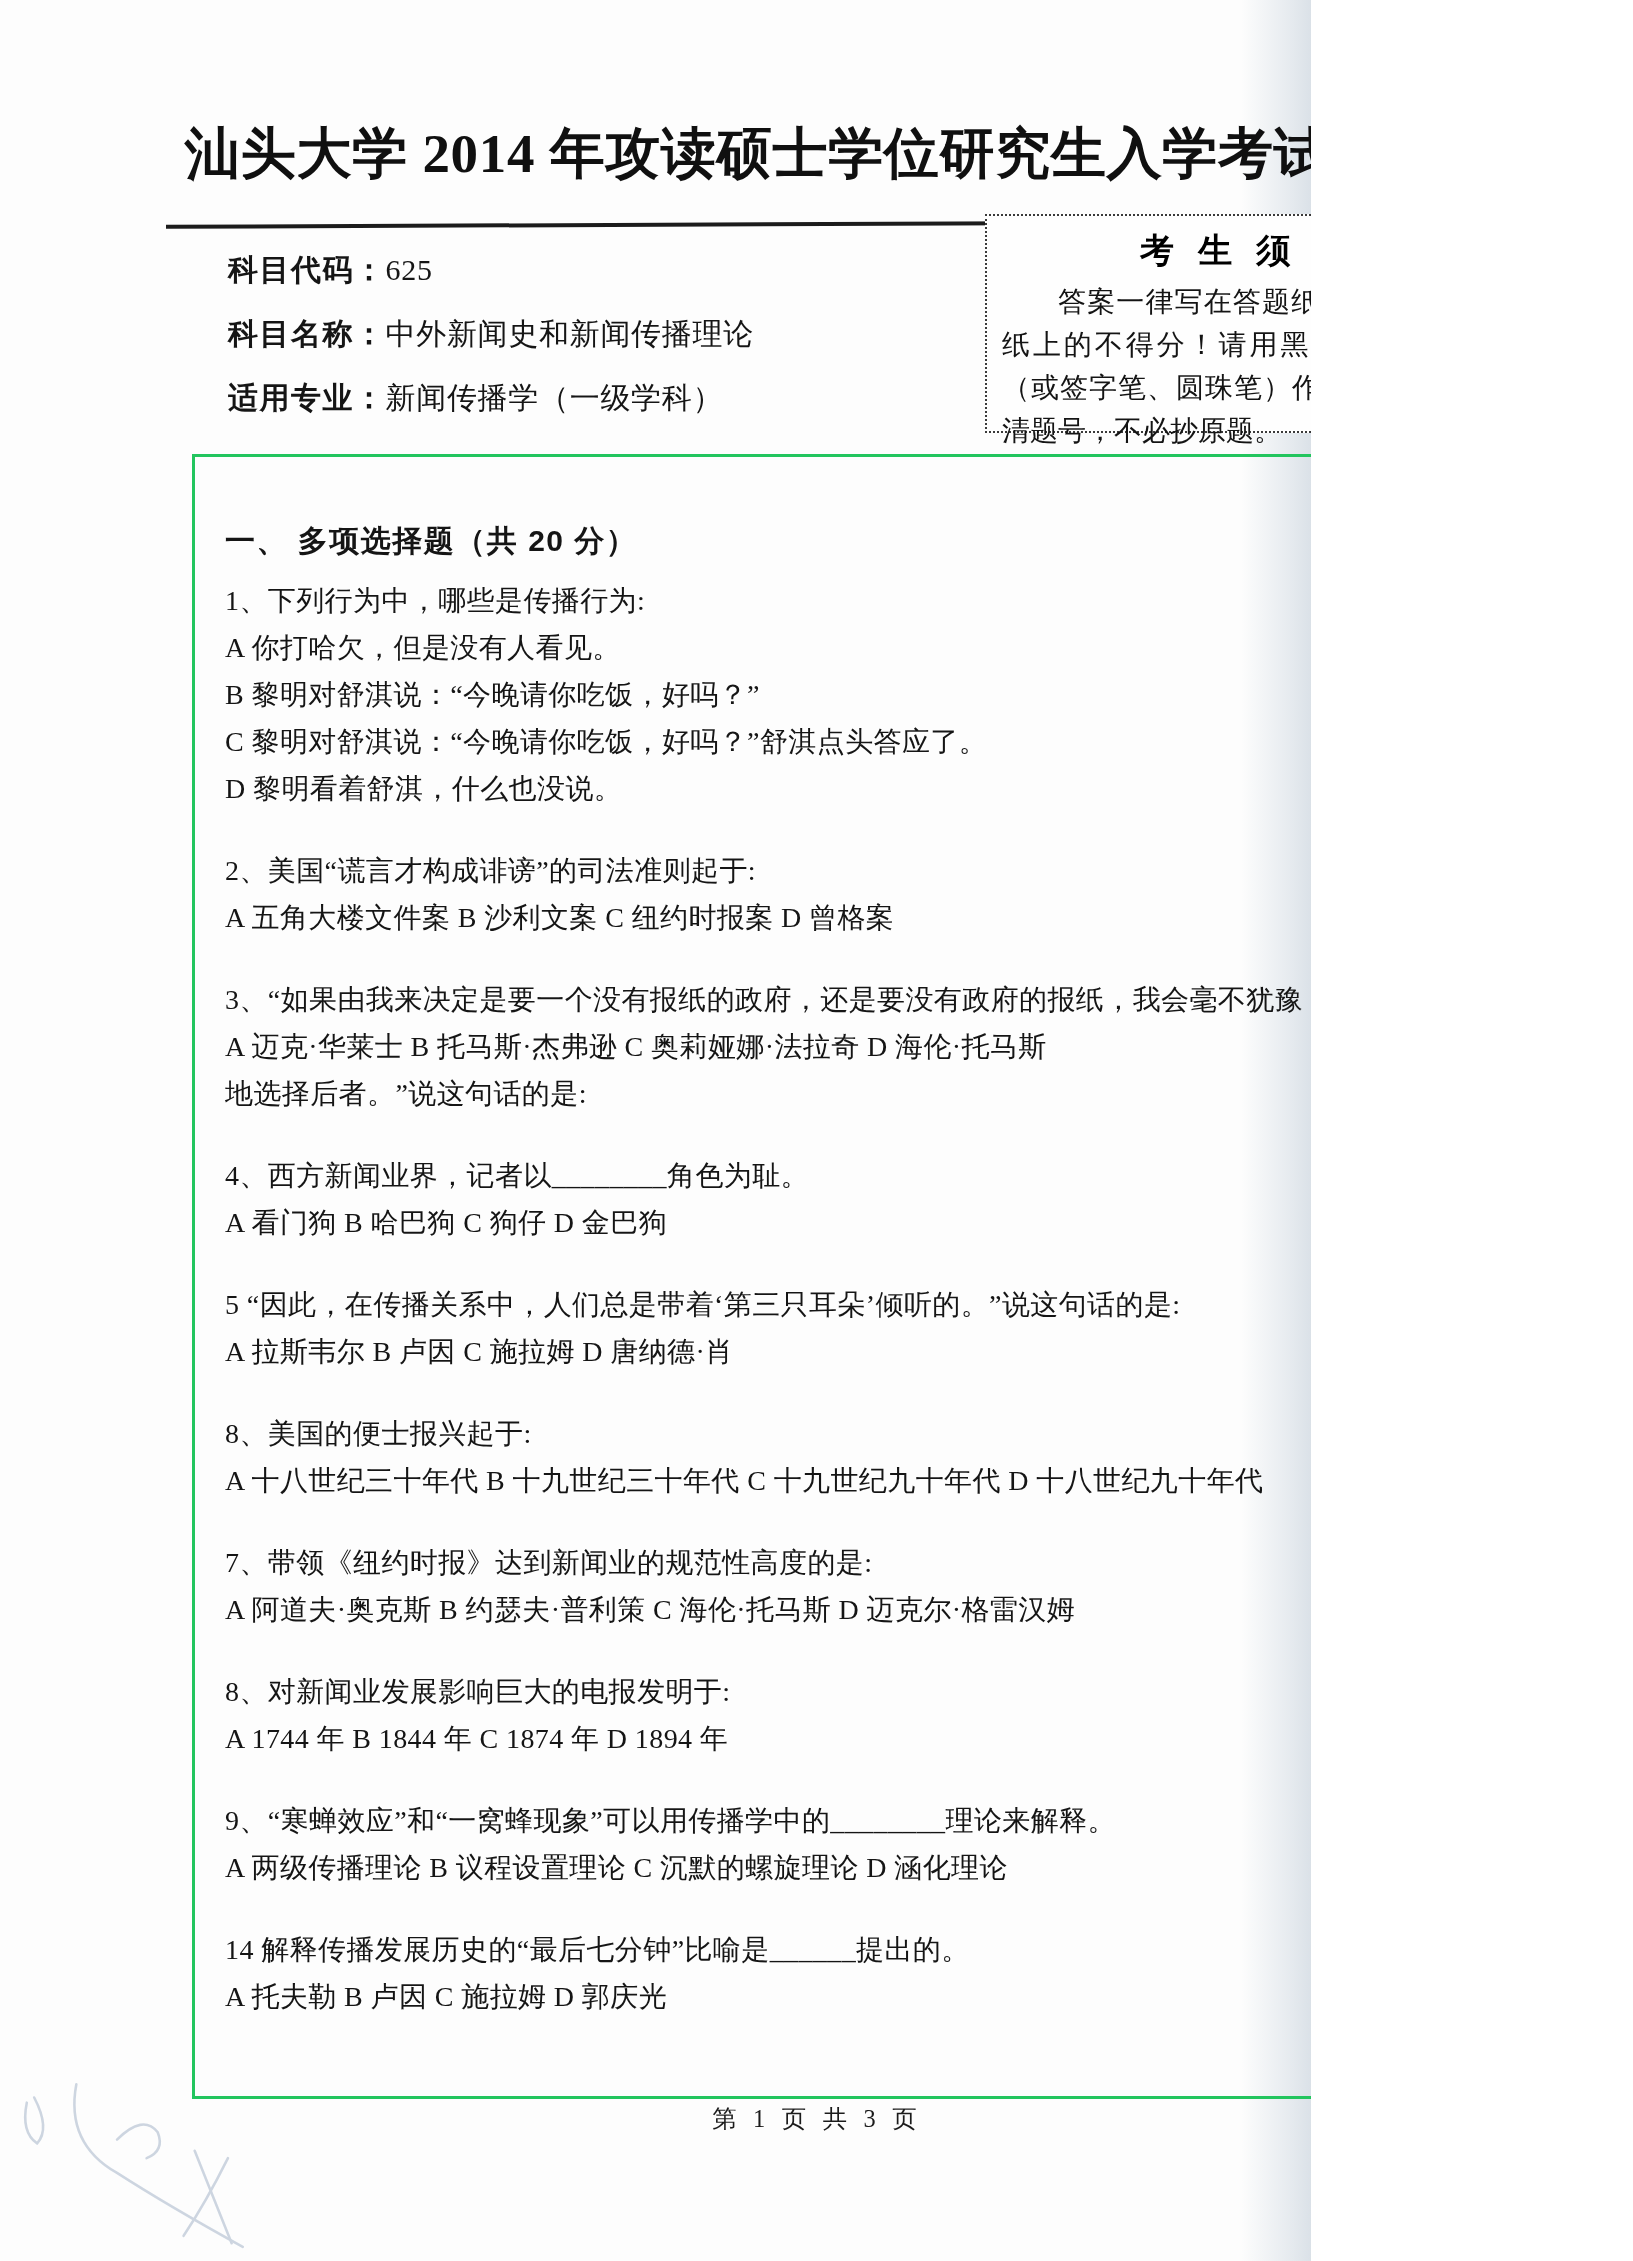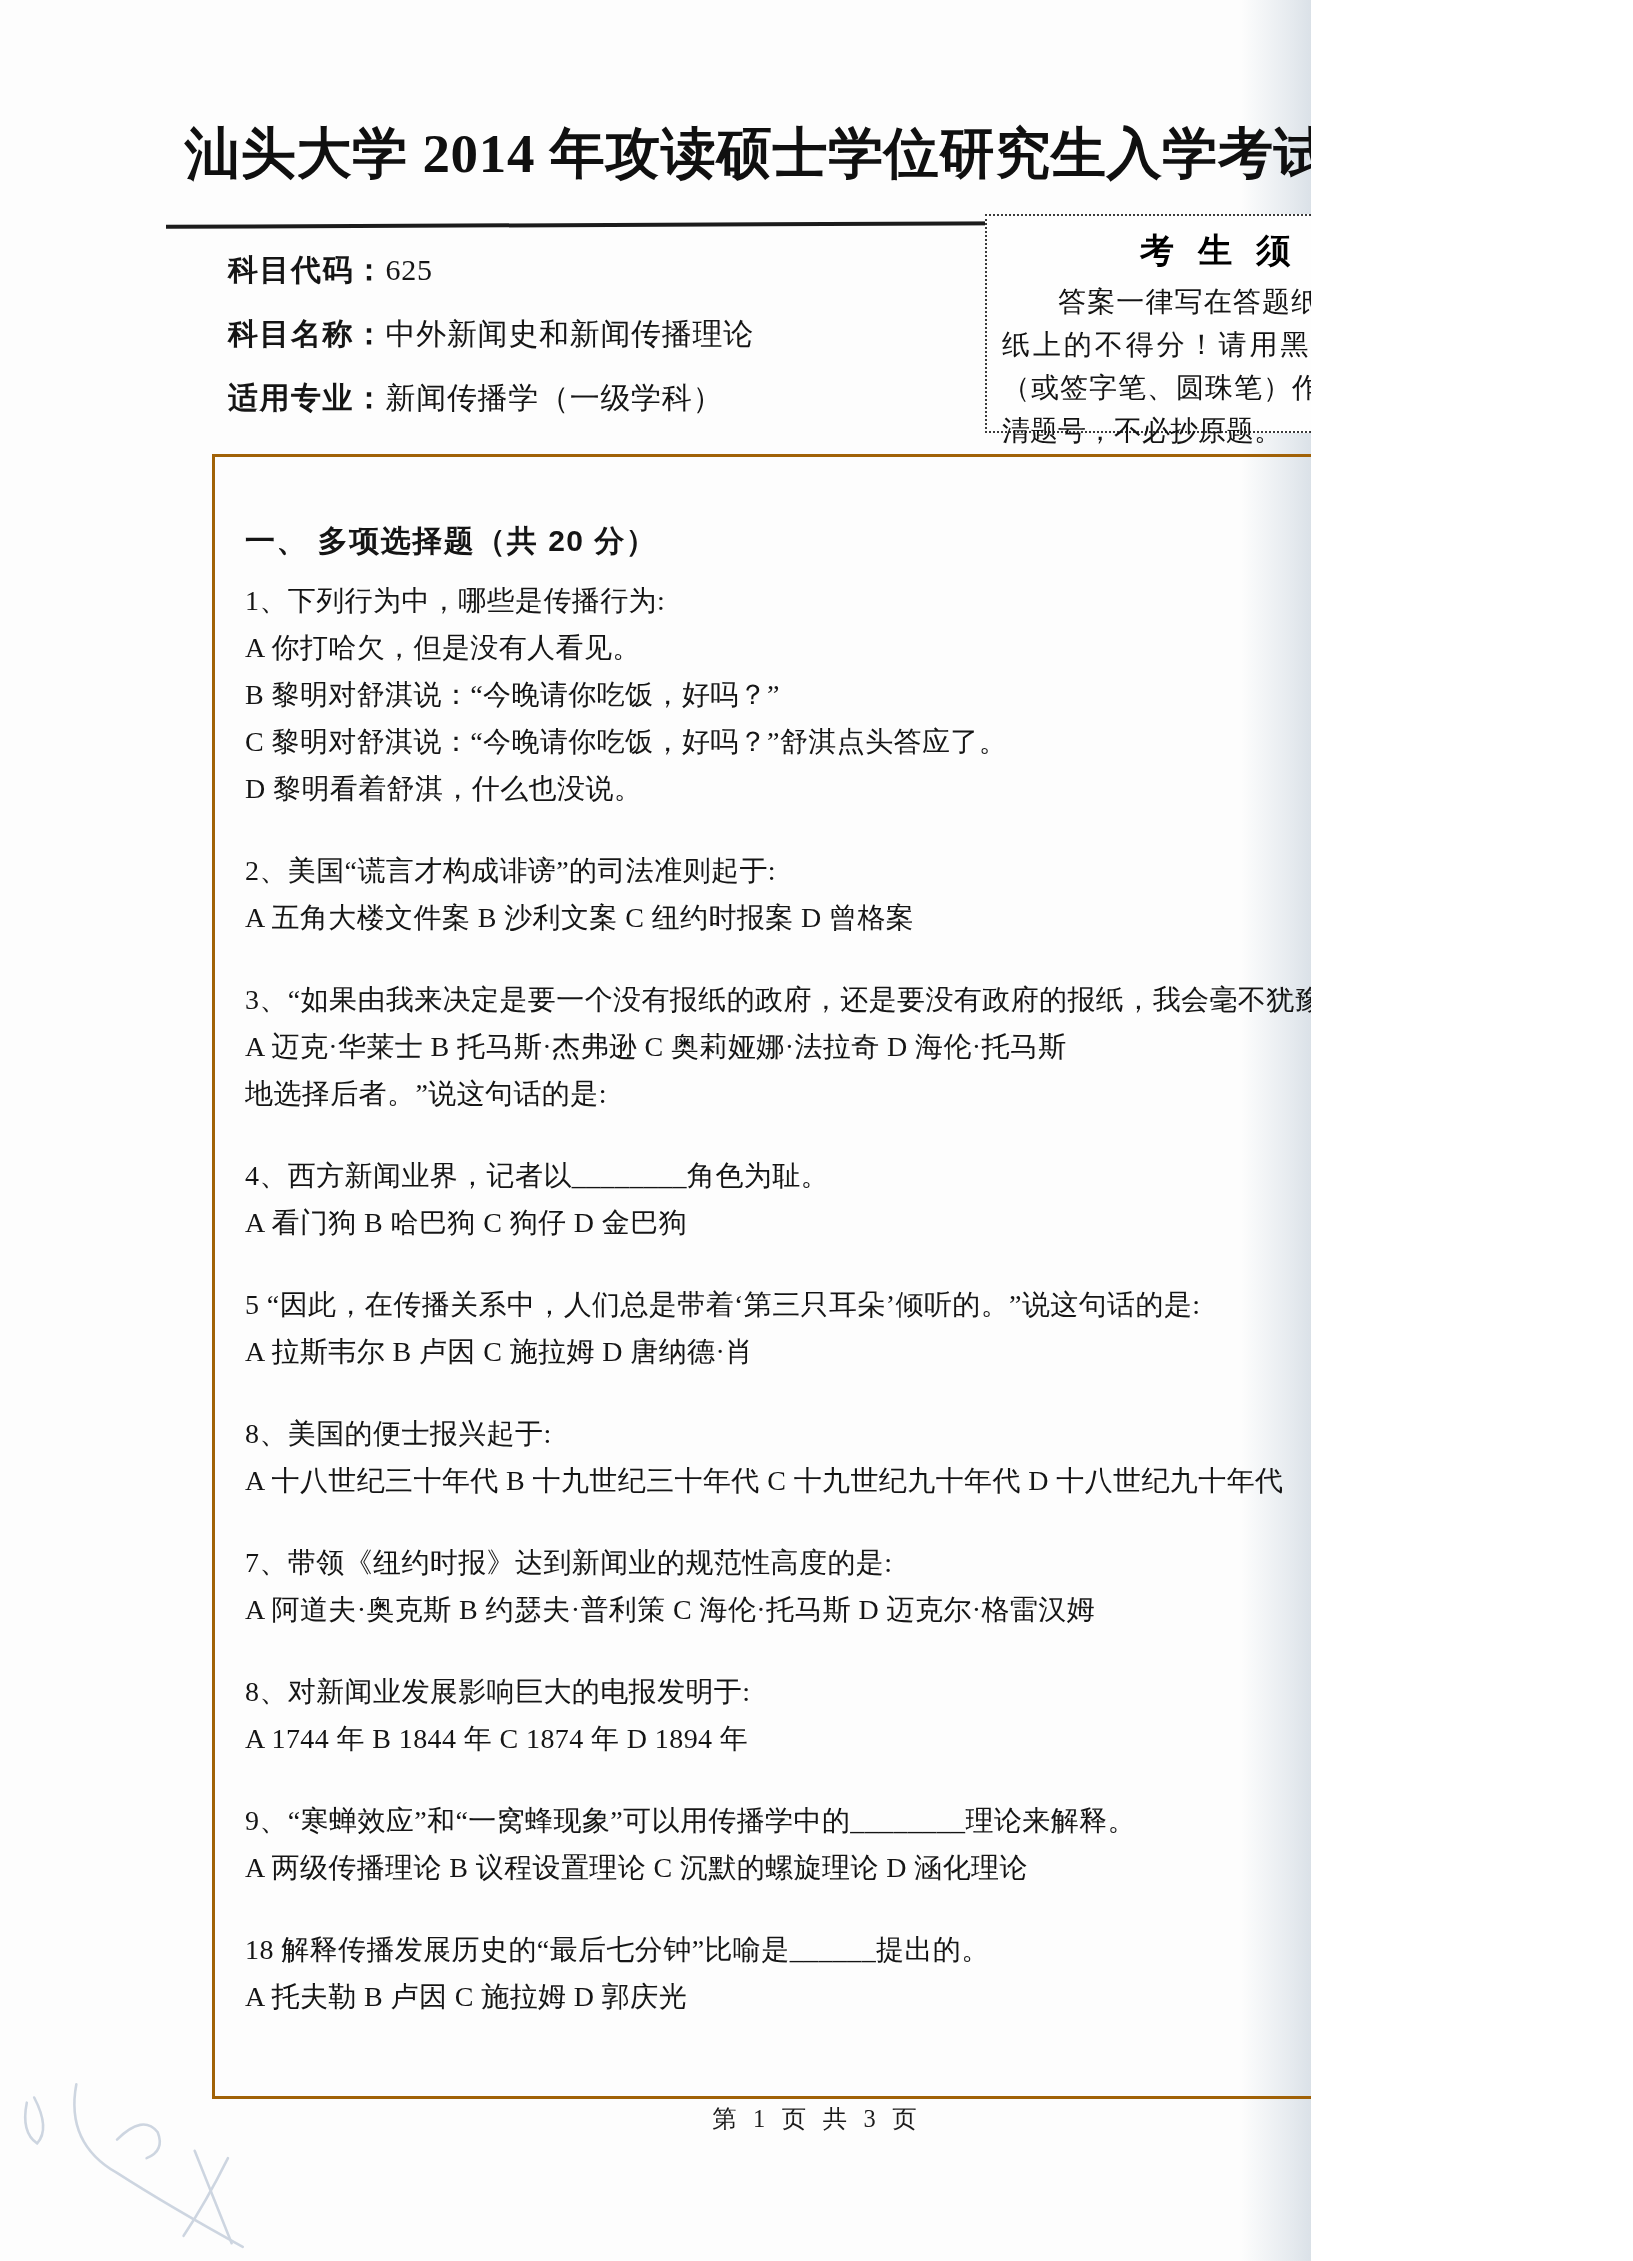--- a/index.html
+++ b/index.html
@@ -48,22 +48,22 @@
     font-size:34px;font-weight:600;letter-spacing:7.4px;
     margin:3px 0 7.4px 0;color:#000000;
   }
   .notice-body{
     margin:0;font-size:28px;line-height:1.53;text-indent:2em;
     text-align:justify;color:#141414;
     font-family:Liberation Sans, sans-serif;
   }
   
   .main-box{
-    position:absolute;top:454px;left:212px;width:1224px;height:1645px;
-    box-sizing:border-box;border:3px solid #a16207;
+    position:absolute;top:454px;left:192px;width:1224px;height:1645px;
+    box-sizing:border-box;border:3px solid #22c55e;
     padding:64px 36px 0 30px;background:transparent;
   }
   .section-heading{
     margin:0 0 15px 0;
     font-family:"Liberation Sans","DejaVu Sans",sans-serif;
     font-size:30px;font-weight:700;letter-spacing:1.5px;
   }
   .question{margin:0 0 35px 0;}
   .question:last-child{margin-bottom:0;}
   .qline{
@@ -141,21 +141,21 @@
         </div>
         <div class="question">
           <p class="qline">8、对新闻业发展影响巨大的电报发明于:</p>
           <p class="qline">A 1744 年  B 1844 年  C 1874 年  D 1894 年</p>
         </div>
         <div class="question">
           <p class="qline">9、“寒蝉效应”和“一窝蜂现象”可以用传播学中的________理论来解释。</p>
           <p class="qline">A 两级传播理论  B 议程设置理论  C  沉默的螺旋理论  D  涵化理论</p>
         </div>
         <div class="question">
-          <p class="qline">18 解释传播发展历史的“最后七分钟”比喻是______提出的。</p>
+          <p class="qline">14 解释传播发展历史的“最后七分钟”比喻是______提出的。</p>
           <p class="qline">A 托夫勒  B 卢因  C  施拉姆  D  郭庆光</p>
         </div>
       </div>
   </div>
 
   <div class="footer">第 1 页 共 3 页</div>
 
   <svg class="scribble" width="296" height="196" viewBox="0 0 400 265">
     <g stroke="#a7b6ca" stroke-width="3.5" fill="none" opacity="0.55" stroke-linecap="round">
       <path d="M 28 55 Q 20 95 42 110 Q 60 90 38 48"></path>

